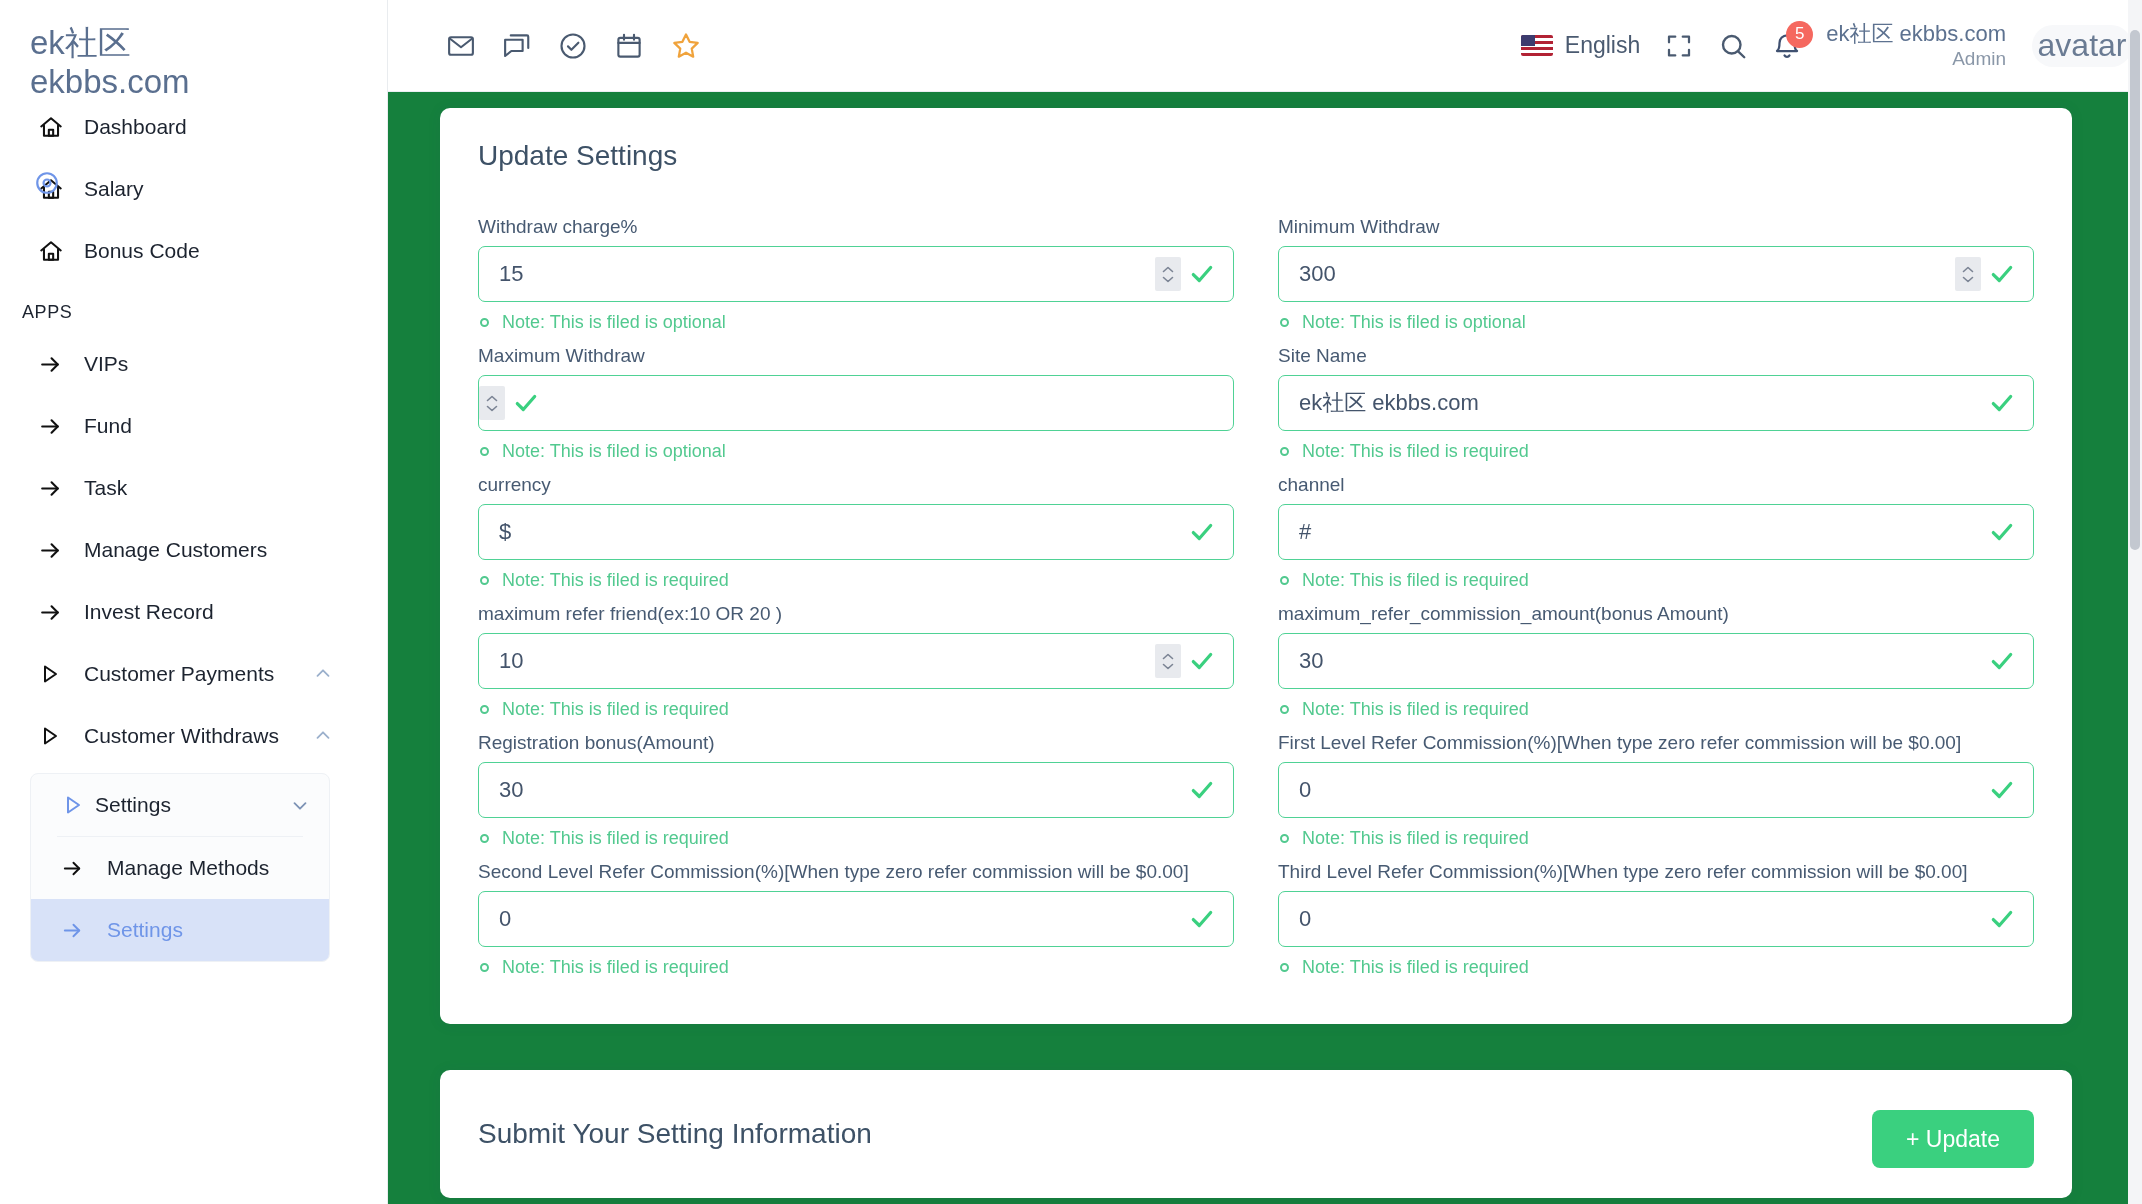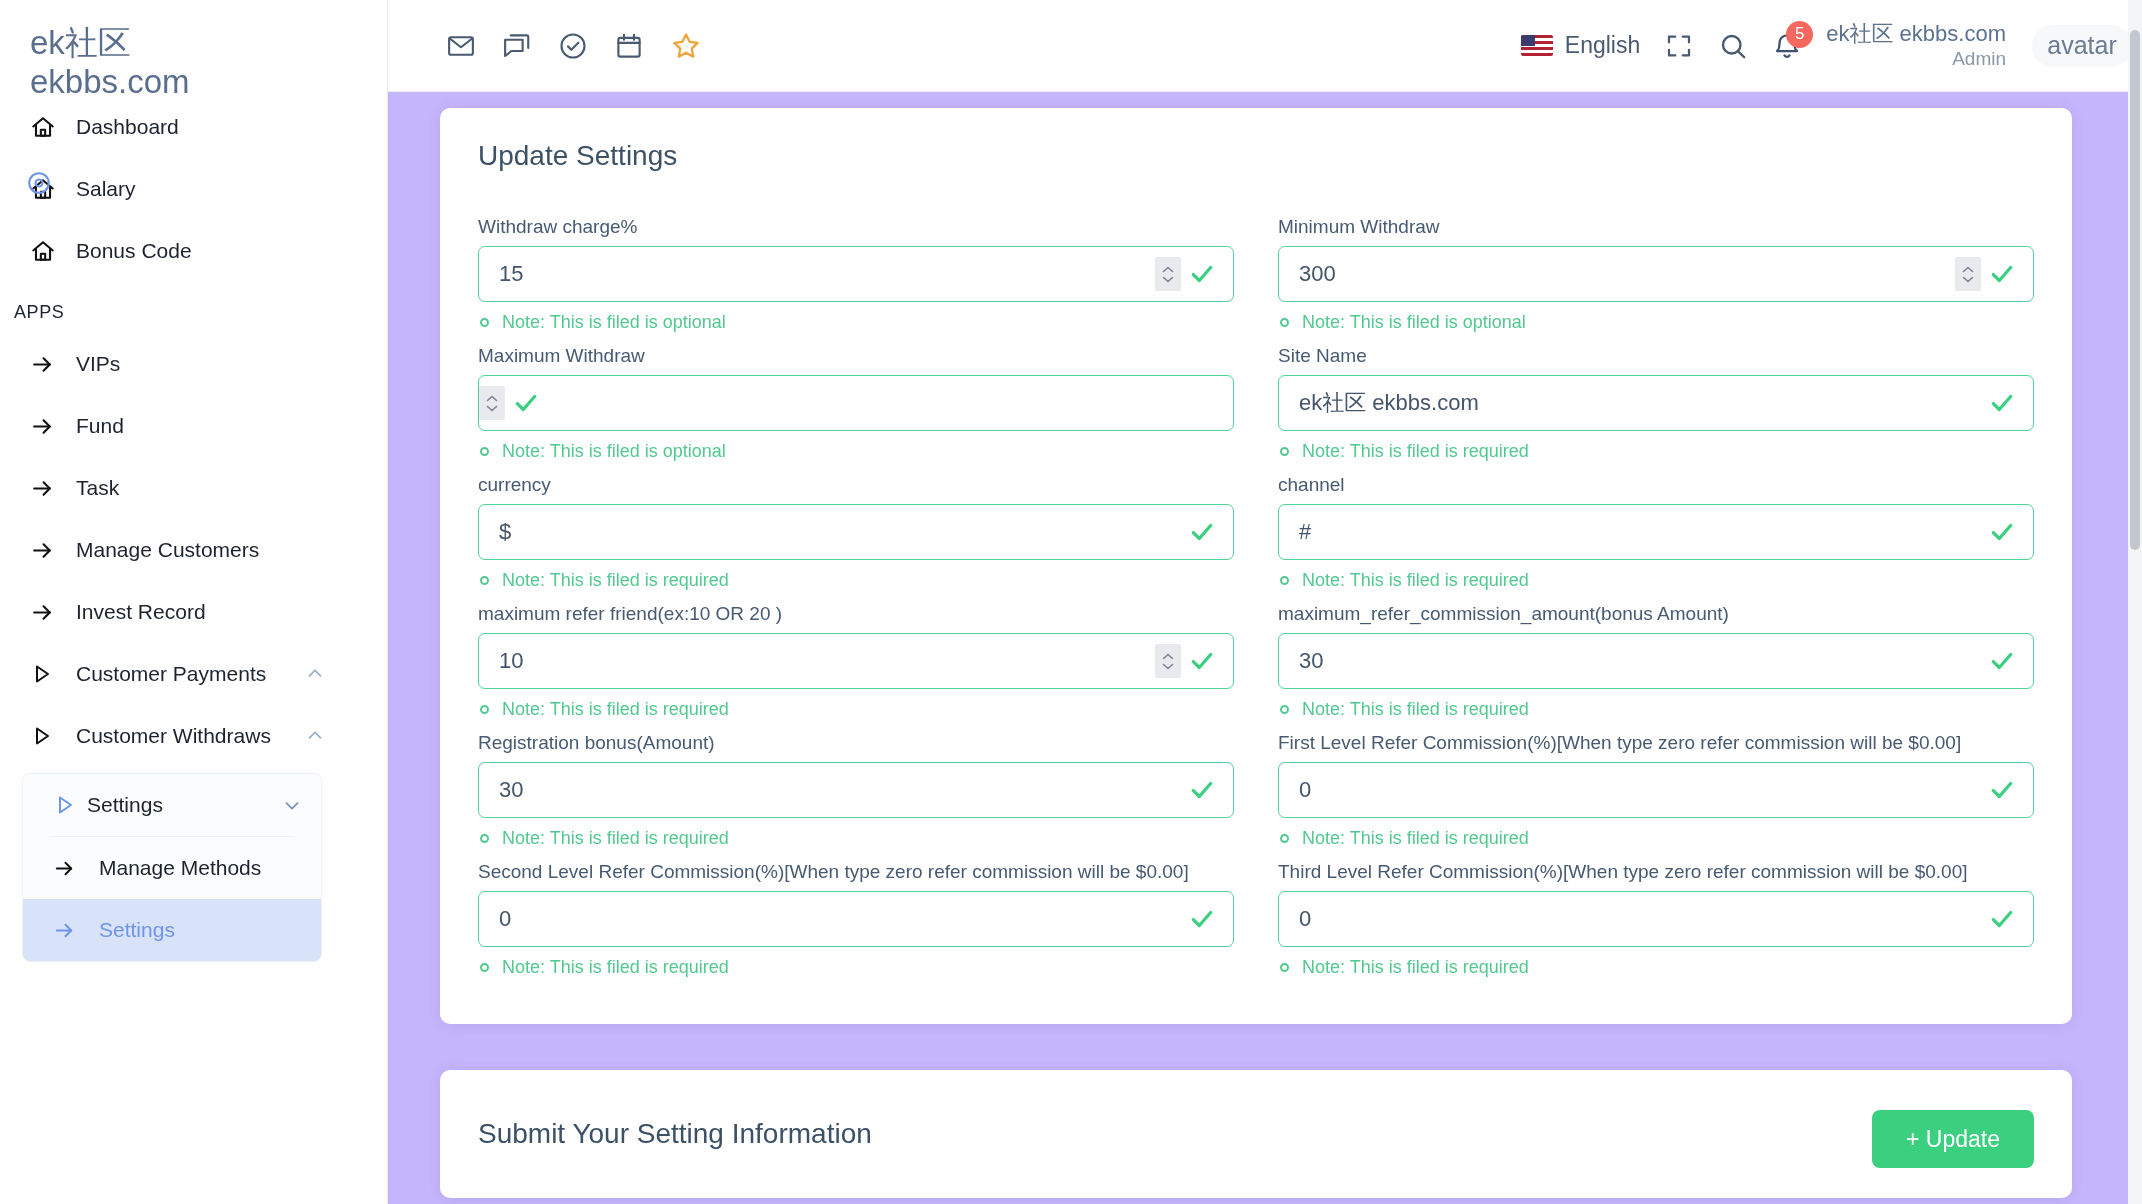--- a/index.html
+++ b/index.html
@@ -18,21 +18,21 @@
     background:#ffffff; border-right:1px solid #e9ecef;
     overflow:hidden;
   }
   .brand {
     position:absolute; left:30px; top:26px;
     color:#5a6f8f; line-height:1.0; pointer-events:none;
   }
   .brand .l1 { font-size:33px; letter-spacing:0px; }
   .brand .l2 { font-size:33px; letter-spacing:0px; margin-top:6px; }
 
-  .navlist { position:absolute; top:96px; left:0; width:344px; }
+  .navlist { position:absolute; top:96px; left:8px; width:344px; }
   .navitem {
     display:flex; align-items:center; height:62px;
     padding-left:30px; color:#1c232f; font-size:21px;
     cursor:pointer; position:relative;
   }
   .navitem .ic {
     width:46px; flex:0 0 46px; display:flex; align-items:center;
     position:relative;
   }
   .navitem .lbl { flex:1; }
@@ -85,37 +85,37 @@
     background:#f5685f; color:#fff; border-radius:50%;
     font-size:17px; display:flex; align-items:center; justify-content:center;
     padding:0 5px;
   }
   .userblock { text-align:right; line-height:1.25; cursor:pointer; }
   .userblock .uname { font-size:22px; color:#5d7290; }
   .userblock .urole { font-size:19px; color:#8a97a8; }
   .avatar-broken {
     width:100px; height:42px; border-radius:21px; background:#f7f8fa;
     display:flex; align-items:center; justify-content:center;
-    font-size:25px; color:#6a7b93; margin-left:2px; cursor:pointer;
+    font-size:32px; color:#6a7b93; margin-left:2px; cursor:pointer;
   }
 
   
   #vscroll {
     position:absolute; right:0; top:0; width:14px; height:1204px;
     background:#f4f5f7;
   }
   #vscroll .thumb {
     position:absolute; left:2px; top:30px; width:10px; height:520px;
     background:#c3c8d0; border-radius:6px;
   }
 
   
   #content {
     position:absolute; left:388px; top:92px; right:14px; bottom:0;
-    background:#c4b5fd; overflow:hidden;
+    background:#15803d; overflow:hidden;
   }
   .card {
     background:#fff; border-radius:10px;
     box-shadow:0 1px 14px rgba(40,60,100,.09);
     margin:16px 56px 0 52px; padding:0;
   }
   .card-title {
     font-size:28px; color:#3d5166; padding:32px 0 0 38px;
   }
   .formgrid {

